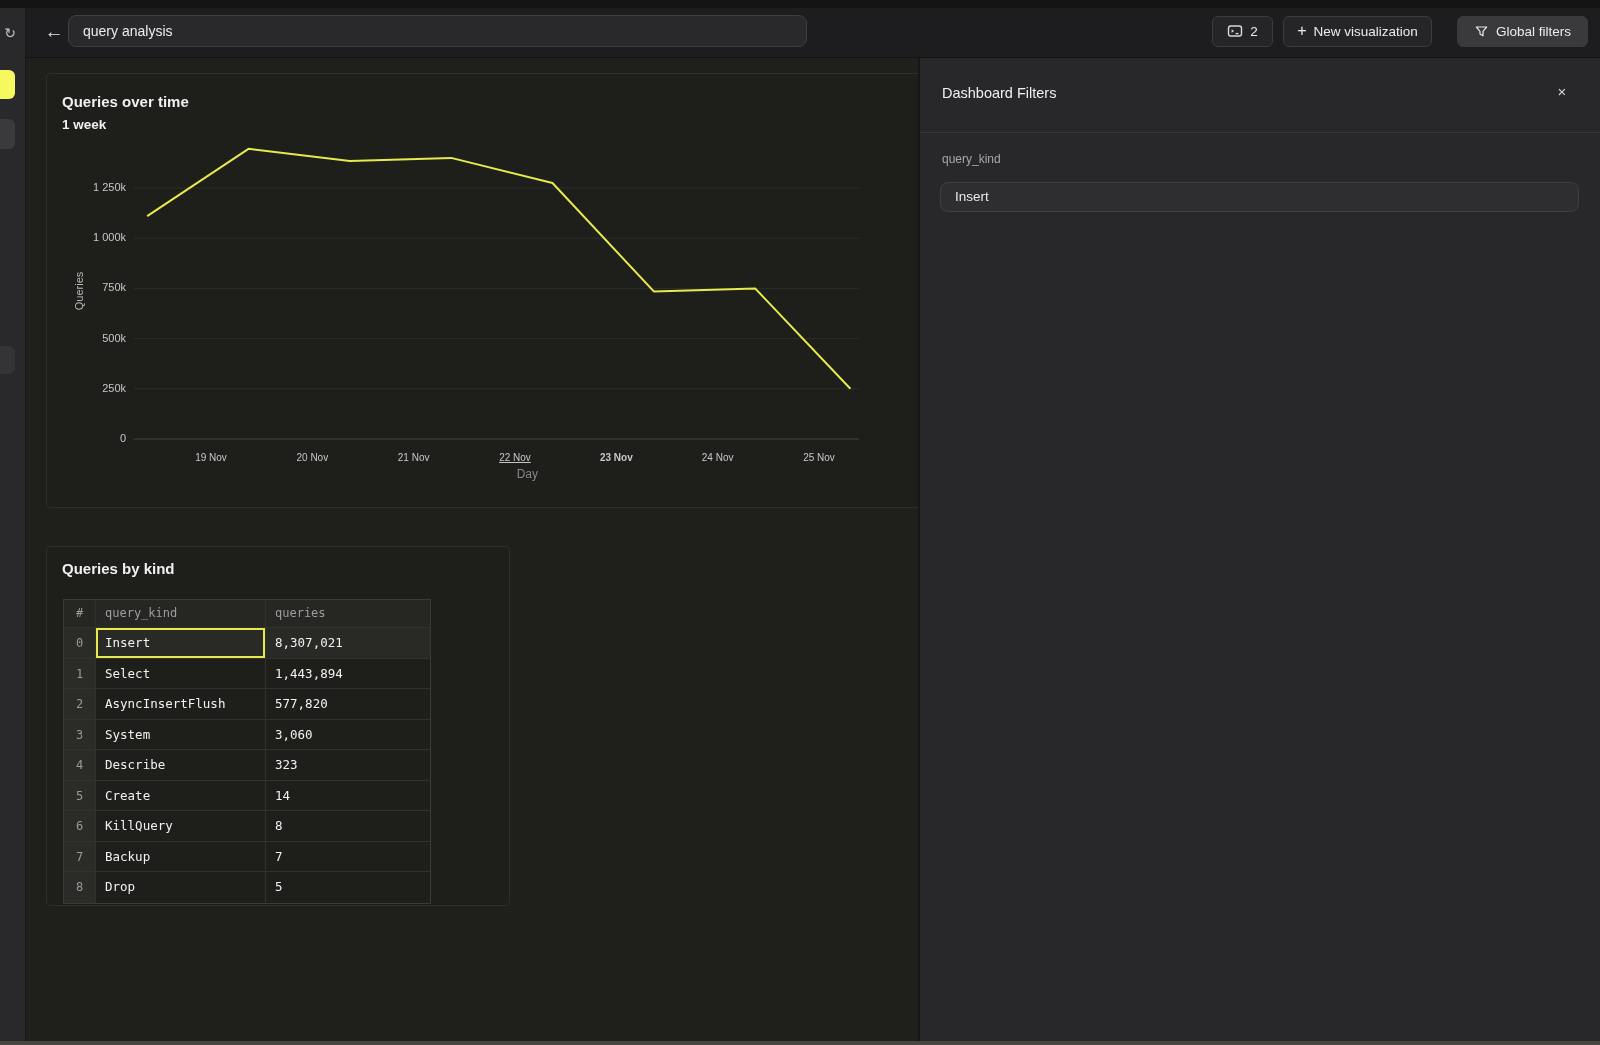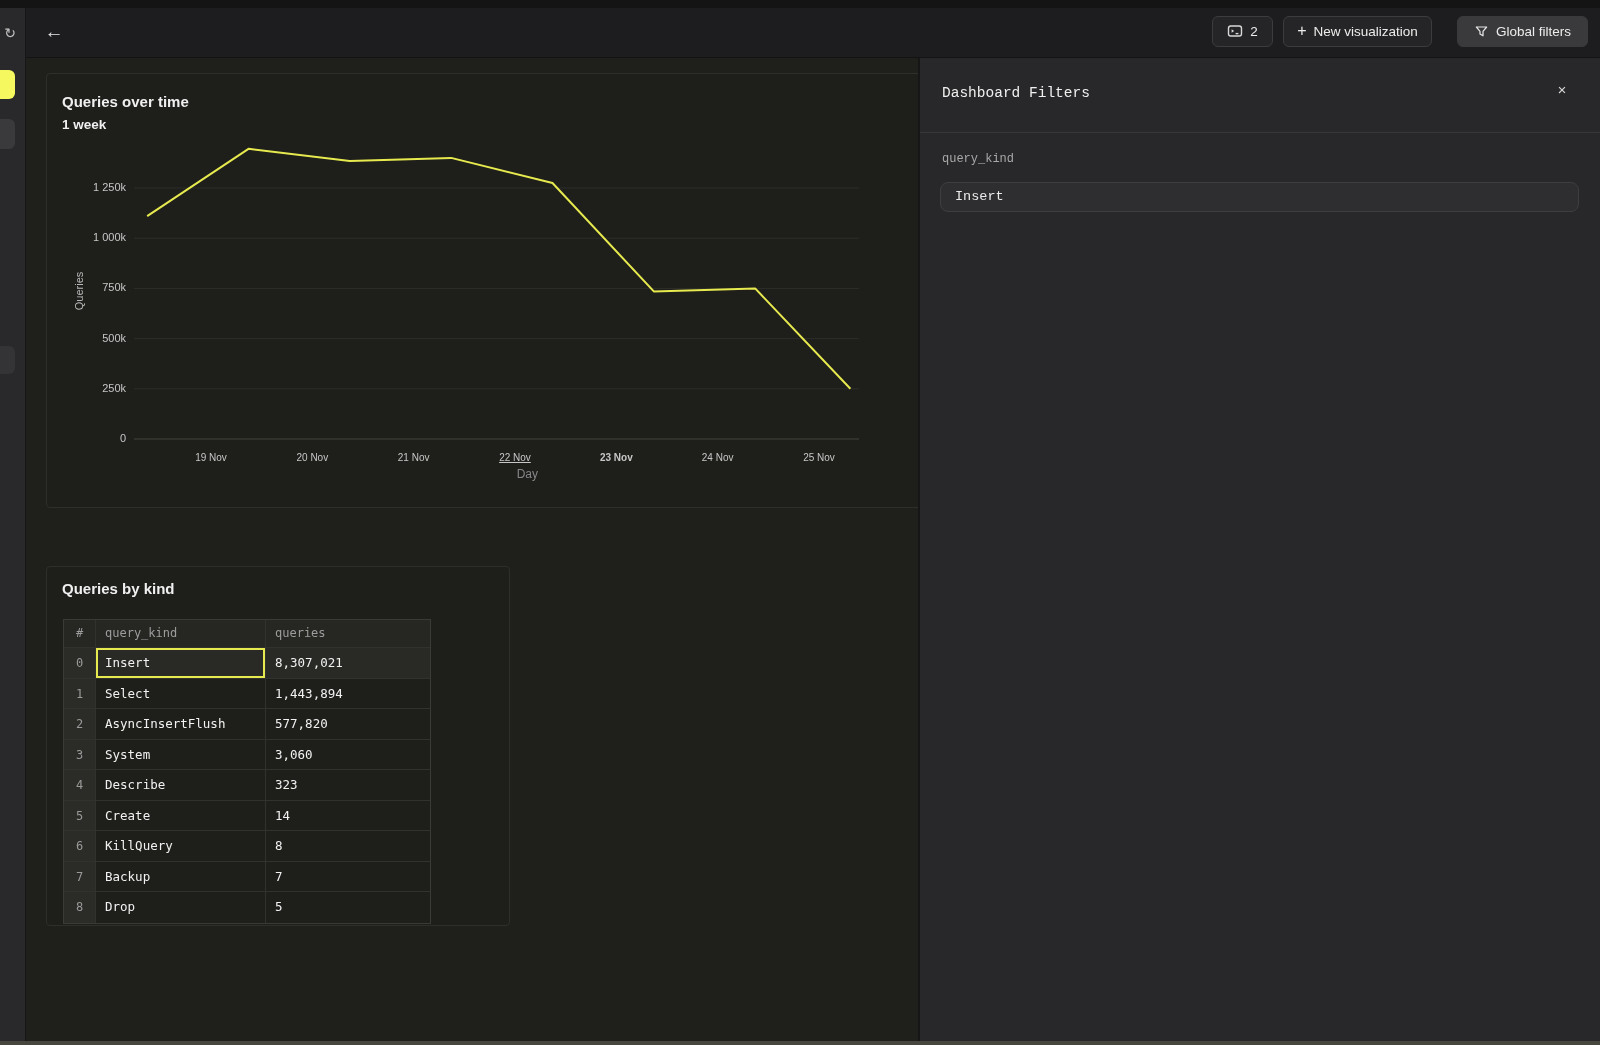--- a/index.html
+++ b/index.html
@@ -66,35 +66,35 @@
   .plot svg{position:absolute;left:0;top:0;}
   .gridline{stroke:var(--grid);stroke-width:1;}
   .axisline{stroke:var(--axis);stroke-width:1;}
   .series-line{fill:none;stroke-width:2;stroke-linejoin:round;}
   .ytick{position:absolute;left:7px;width:72px;text-align:right;font-size:11px;color:var(--tick);}
   .xtick{position:absolute;width:80px;text-align:center;font-size:10px;color:var(--tick);top:378px;}
   .ylabel{position:absolute;left:18px;top:217px;transform:translate(-50%,-50%) rotate(-90deg);transform-origin:center;font-size:11px;color:#b9b9b9;margin-left:14px;}
   .xlabel{position:absolute;left:411px;top:393px;width:80px;text-align:right;font-size:12px;color:#87878a;}
 
   
-  .table-card{left:20px;top:508px;width:464px;height:360px;}
+  .table-card{left:20px;top:488px;width:464px;height:360px;}
   .table-card h2{top:13px;}
   .qtable{position:absolute;left:16px;top:52px;width:368px;display:grid;grid-template-columns:32px 170px 164px;border:1px solid var(--table-border);background:var(--bg-card);font-family:"DejaVu Sans Mono","Liberation Mono",monospace;}
   .qcell{border-right:1px solid var(--row-sep);border-bottom:1px solid var(--row-sep);overflow:hidden;white-space:nowrap;}
   .qcell:nth-child(3n){border-right:none;}
   .qtable .qcell:nth-last-child(-n+3){border-bottom:none;}
   .qth{height:28px;line-height:27px;background:var(--th-bg);color:var(--text-dim);font-size:12px;padding-left:9px;}
   .qth.num{text-align:center;padding-left:0;}
   .qnum{height:30.5px;line-height:30px;background:var(--numcol-bg);color:#9a9a9a;font-size:12px;text-align:center;}
   .qtd{height:30.5px;line-height:30px;color:#f2f2f2;font-size:12.5px;padding-left:9px;}
   .hl.qtd{background:var(--row0-bg);}
   .selcell{box-shadow:inset 0 0 0 2px var(--yellow);position:relative;z-index:2;}
 
   
-  .filters-panel{position:absolute;left:918px;top:58px;width:682px;height:987px;background:var(--bg-panel);border-left:2px solid #161616;z-index:3;font-family:Liberation Mono, monospace;}
+  .filters-panel{position:absolute;left:918px;top:58px;width:682px;height:987px;background:var(--bg-panel);border-left:2px solid #161616;z-index:3;}
   .fp-title{position:absolute;left:22px;top:27px;font-size:14.5px;color:#f0f0f0;}
   .fp-close{position:absolute;right:28px;top:24px;width:20px;height:20px;color:#d8d8d8;font-size:15px;line-height:20px;text-align:center;cursor:pointer;}
   .fp-divider{position:absolute;left:0;top:74px;width:682px;height:1px;background:#37373b;}
   .fp-label{position:absolute;left:22px;top:94px;font-size:12px;color:#a8a8a8;}
   .fp-input{position:absolute;left:20px;top:124px;width:639px;height:30px;background:#2e2e30;border:1px solid #3e3e42;border-radius:8px;color:var(--text);font-size:13.5px;line-height:28px;padding-left:14px;}
 </style>
 </head>
 <body>
 
 <div class="screen">
@@ -102,20 +102,23 @@
 
   <aside class="sidebar">
     <div class="side-refresh">↻</div>
     <div class="pill active"></div>
     <div class="pill idle1"></div>
     <div class="pill idle2"></div>
   </aside>
 
   <header class="topbar">
     <div class="back">←</div>
+    <div class="title-input">
+      <span>query analysis</span>
+    </div>
     <div class="tb-actions">
       <button class="tb-btn count">
         <svg width="16" height="16" viewBox="0 0 16 16">
           <rect x="1.5" y="3" width="13" height="10" rx="2.2" fill="none" stroke="#d8d8d8" stroke-width="1.4"></rect>
           <path d="M4.6 6.2 L7.2 8 L4.6 9.8 Z" fill="#d8d8d8"></path>
           <line x1="8.6" y1="10.6" x2="11.4" y2="10.6" stroke="#d8d8d8" stroke-width="1.4"></line>
         </svg>
         <span>2</span>
       </button>
       <button class="tb-btn newviz">

